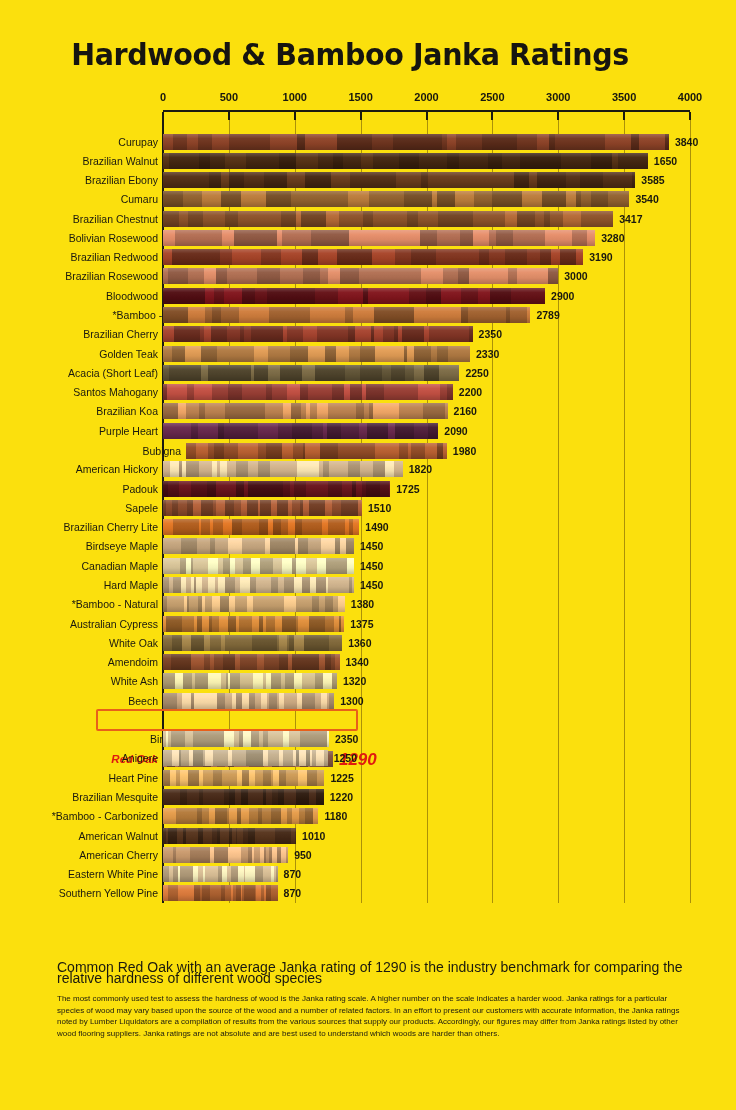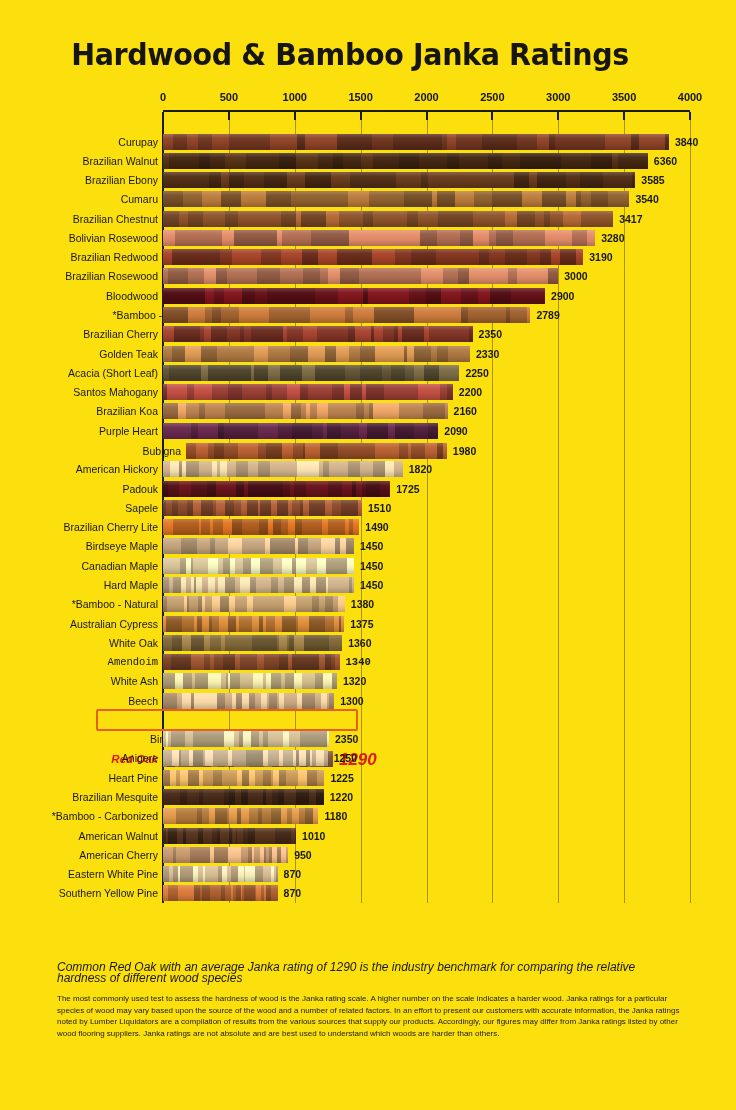--- a/index.html
+++ b/index.html
@@ -155,25 +155,24 @@
   }
 
   
   #footnotes {
     position: absolute;
     left: 57px;
     top: 962px;
     width: 630px;
   }
   .note {
-    font-size: 12px;
+    font-size: 14px;
     color: #1A190F;
     line-height: 11px;
     margin-bottom: 9px;
-    font-style: italic;
   }
   .note.indent {
     padding-left: 7px;
   }
   #para {
     font-size: 8px;
     color: #1A190F;
     line-height: 11.6px;
     text-align: left;
   }
@@ -226,21 +225,21 @@
         <div class="bar" style="width: 505.92px;">
           <div class="grain" style="background: linear-gradient(rgba(255, 255, 255, 0.2) 0%, rgba(255, 255, 255, 0.03) 28%, rgba(0, 0, 0, 0.05) 62%, rgba(0, 0, 0, 0.22) 100%), linear-gradient(to right, rgb(144, 68, 40) 0%, rgb(144, 68, 40) 1.98%, rgb(112, 53, 31) 1.98%, rgb(112, 53, 31) 4.7%, rgb(144, 68, 40) 4.7%, rgb(144, 68, 40) 6.84%, rgb(112, 53, 31) 6.84%, rgb(112, 53, 31) 9.78%, rgb(144, 68, 40) 9.78%, rgb(144, 68, 40) 12.95%, rgb(112, 53, 31) 12.95%, rgb(112, 53, 31) 17.19%, rgb(112, 53, 31) 17.19%, rgb(112, 53, 31) 21.05%, rgb(144, 68, 40) 21.05%, rgb(144, 68, 40) 22.12%, rgb(144, 68, 40) 22.12%, rgb(144, 68, 40) 26.42%, rgb(90, 43, 25) 26.42%, rgb(90, 43, 25) 28.15%, rgb(144, 68, 40) 28.15%, rgb(144, 68, 40) 30.58%, rgb(144, 68, 40) 30.58%, rgb(144, 68, 40) 34.39%, rgb(90, 43, 25) 34.39%, rgb(90, 43, 25) 36.96%, rgb(90, 43, 25) 36.96%, rgb(90, 43, 25) 41.21%, rgb(112, 53, 31) 41.21%, rgb(112, 53, 31) 45.5%, rgb(90, 43, 25) 45.5%, rgb(90, 43, 25) 48.85%, rgb(90, 43, 25) 48.85%, rgb(90, 43, 25) 52.39%, rgb(90, 43, 25) 52.39%, rgb(90, 43, 25) 55.1%, rgb(112, 53, 31) 55.1%, rgb(112, 53, 31) 56.21%, rgb(144, 68, 40) 56.21%, rgb(144, 68, 40) 57.98%, rgb(112, 53, 31) 57.98%, rgb(112, 53, 31) 63.09%, rgb(90, 43, 25) 63.09%, rgb(90, 43, 25) 64.9%, rgb(90, 43, 25) 64.9%, rgb(90, 43, 25) 69.87%, rgb(112, 53, 31) 69.87%, rgb(112, 53, 31) 73.82%, rgb(144, 68, 40) 73.82%, rgb(144, 68, 40) 76.31%, rgb(90, 43, 25) 76.31%, rgb(90, 43, 25) 77.43%, rgb(112, 53, 31) 77.43%, rgb(112, 53, 31) 82.69%, rgb(112, 53, 31) 82.69%, rgb(112, 53, 31) 87.3%, rgb(144, 68, 40) 87.3%, rgb(144, 68, 40) 92.53%, rgb(90, 43, 25) 92.53%, rgb(90, 43, 25) 94.05%, rgb(144, 68, 40) 94.05%, rgb(144, 68, 40) 99.25%, rgb(90, 43, 25) 99.25%, rgb(90, 43, 25) 100%);"></div>
         </div>
         <div class="row-value" style="left: 674.92px;">3840</div>
       </div>
       <div class="row" style="top: 152.78px;">
         <div class="row-label">Brazilian Walnut</div>
         <div class="bar" style="width: 484.84px;">
           <div class="grain" style="background: linear-gradient(rgba(255, 255, 255, 0.2) 0%, rgba(255, 255, 255, 0.03) 28%, rgba(0, 0, 0, 0.05) 62%, rgba(0, 0, 0, 0.22) 100%), linear-gradient(to right, rgb(87, 50, 21) 0%, rgb(87, 50, 21) 1.24%, rgb(68, 39, 17) 1.24%, rgb(68, 39, 17) 4.93%, rgb(68, 39, 17) 4.93%, rgb(68, 39, 17) 7.36%, rgb(55, 31, 13) 7.36%, rgb(55, 31, 13) 9.67%, rgb(68, 39, 17) 9.67%, rgb(68, 39, 17) 12.77%, rgb(87, 50, 21) 12.77%, rgb(87, 50, 21) 17.07%, rgb(68, 39, 17) 17.07%, rgb(68, 39, 17) 21.42%, rgb(68, 39, 17) 21.42%, rgb(68, 39, 17) 23.87%, rgb(55, 31, 13) 23.87%, rgb(55, 31, 13) 27.52%, rgb(87, 50, 21) 27.52%, rgb(87, 50, 21) 31.87%, rgb(68, 39, 17) 31.87%, rgb(68, 39, 17) 35.13%, rgb(55, 31, 13) 35.13%, rgb(55, 31, 13) 37.07%, rgb(68, 39, 17) 37.07%, rgb(68, 39, 17) 40.87%, rgb(87, 50, 21) 40.87%, rgb(87, 50, 21) 43.4%, rgb(68, 39, 17) 43.4%, rgb(68, 39, 17) 48.61%, rgb(55, 31, 13) 48.61%, rgb(55, 31, 13) 52.82%, rgb(68, 39, 17) 52.82%, rgb(68, 39, 17) 54.58%, rgb(68, 39, 17) 54.58%, rgb(68, 39, 17) 56%, rgb(68, 39, 17) 56%, rgb(68, 39, 17) 58.58%, rgb(55, 31, 13) 58.58%, rgb(55, 31, 13) 61.03%, rgb(68, 39, 17) 61.03%, rgb(68, 39, 17) 62.12%, rgb(68, 39, 17) 62.12%, rgb(68, 39, 17) 67.03%, rgb(55, 31, 13) 67.03%, rgb(55, 31, 13) 68.62%, rgb(55, 31, 13) 68.62%, rgb(55, 31, 13) 69.85%, rgb(68, 39, 17) 69.85%, rgb(68, 39, 17) 73.54%, rgb(55, 31, 13) 73.54%, rgb(55, 31, 13) 78.74%, rgb(55, 31, 13) 78.74%, rgb(55, 31, 13) 82.06%, rgb(68, 39, 17) 82.06%, rgb(68, 39, 17) 87%, rgb(68, 39, 17) 87%, rgb(68, 39, 17) 88.26%, rgb(55, 31, 13) 88.26%, rgb(55, 31, 13) 92.63%, rgb(87, 50, 21) 92.63%, rgb(87, 50, 21) 93.77%, rgb(68, 39, 17) 93.77%, rgb(68, 39, 17) 98.55%, rgb(68, 39, 17) 98.55%, rgb(68, 39, 17) 99.93%, rgb(87, 50, 21) 99.93%, rgb(87, 50, 21) 100%);"></div>
         </div>
-        <div class="row-value" style="left: 653.84px;">6360</div>
+        <div class="row-value" style="left: 653.84px;">1650</div>
       </div>
       <div class="row" style="top: 172.06px;">
         <div class="row-label">Brazilian Ebony</div>
         <div class="bar" style="width: 472.324px;">
           <div class="grain" style="background: linear-gradient(rgba(255, 255, 255, 0.2) 0%, rgba(255, 255, 255, 0.03) 28%, rgba(0, 0, 0, 0.05) 62%, rgba(0, 0, 0, 0.22) 100%), linear-gradient(to right, rgb(83, 47, 22) 0%, rgb(83, 47, 22) 5%, rgb(83, 47, 22) 5%, rgb(83, 47, 22) 9.66%, rgb(67, 38, 18) 9.66%, rgb(67, 38, 18) 12.37%, rgb(106, 60, 28) 12.37%, rgb(106, 60, 28) 14.07%, rgb(67, 38, 18) 14.07%, rgb(67, 38, 18) 17.08%, rgb(83, 47, 22) 17.08%, rgb(83, 47, 22) 21.46%, rgb(67, 38, 18) 21.46%, rgb(67, 38, 18) 26.3%, rgb(106, 60, 28) 26.3%, rgb(106, 60, 28) 30.12%, rgb(67, 38, 18) 30.12%, rgb(67, 38, 18) 33.12%, rgb(67, 38, 18) 33.12%, rgb(67, 38, 18) 35.59%, rgb(106, 60, 28) 35.59%, rgb(106, 60, 28) 39.67%, rgb(83, 47, 22) 39.67%, rgb(83, 47, 22) 44.25%, rgb(83, 47, 22) 44.25%, rgb(83, 47, 22) 49.29%, rgb(106, 60, 28) 49.29%, rgb(106, 60, 28) 54.59%, rgb(83, 47, 22) 54.59%, rgb(83, 47, 22) 56.22%, rgb(106, 60, 28) 56.22%, rgb(106, 60, 28) 61.28%, rgb(106, 60, 28) 61.28%, rgb(106, 60, 28) 65.77%, rgb(106, 60, 28) 65.77%, rgb(106, 60, 28) 70.4%, rgb(106, 60, 28) 70.4%, rgb(106, 60, 28) 74.44%, rgb(67, 38, 18) 74.44%, rgb(67, 38, 18) 77.57%, rgb(106, 60, 28) 77.57%, rgb(106, 60, 28) 79.16%, rgb(67, 38, 18) 79.16%, rgb(67, 38, 18) 82.65%, rgb(67, 38, 18) 82.65%, rgb(67, 38, 18) 85.37%, rgb(83, 47, 22) 85.37%, rgb(83, 47, 22) 88.38%, rgb(67, 38, 18) 88.38%, rgb(67, 38, 18) 93.28%, rgb(83, 47, 22) 93.28%, rgb(83, 47, 22) 98.06%, rgb(83, 47, 22) 98.06%, rgb(83, 47, 22) 99.44%, rgb(67, 38, 18) 99.44%, rgb(67, 38, 18) 100%);"></div>
         </div>
         <div class="row-value" style="left: 641.324px;">3585</div>
       </div>
       <div class="row" style="top: 191.34px;">
         <div class="row-label">Cumaru</div>
@@ -403,21 +402,21 @@
         </div>
         <div class="row-value" style="left: 350.156px;">1375</div>
       </div>
       <div class="row" style="top: 634.78px;">
         <div class="row-label">White Oak</div>
         <div class="bar" style="width: 179.18px;">
           <div class="grain" style="background: linear-gradient(rgba(255, 255, 255, 0.2) 0%, rgba(255, 255, 255, 0.03) 28%, rgba(0, 0, 0, 0.05) 62%, rgba(0, 0, 0, 0.22) 100%), linear-gradient(to right, rgb(131, 106, 59) 0%, rgb(131, 106, 59) 5.28%, rgb(105, 85, 47) 5.28%, rgb(105, 85, 47) 10.66%, rgb(168, 136, 76) 10.66%, rgb(168, 136, 76) 15.71%, rgb(105, 85, 47) 15.71%, rgb(105, 85, 47) 20.51%, rgb(105, 85, 47) 20.51%, rgb(105, 85, 47) 21.58%, rgb(105, 85, 47) 21.58%, rgb(105, 85, 47) 23.12%, rgb(168, 136, 76) 23.12%, rgb(168, 136, 76) 26.42%, rgb(131, 106, 59) 26.42%, rgb(131, 106, 59) 31.63%, rgb(131, 106, 59) 31.63%, rgb(131, 106, 59) 32.63%, rgb(168, 136, 76) 32.63%, rgb(168, 136, 76) 34.87%, rgb(131, 106, 59) 34.87%, rgb(131, 106, 59) 36.17%, rgb(131, 106, 59) 36.17%, rgb(131, 106, 59) 41.09%, rgb(131, 106, 59) 41.09%, rgb(131, 106, 59) 44.24%, rgb(131, 106, 59) 44.24%, rgb(131, 106, 59) 48.6%, rgb(131, 106, 59) 48.6%, rgb(131, 106, 59) 49.89%, rgb(105, 85, 47) 49.89%, rgb(105, 85, 47) 52.9%, rgb(105, 85, 47) 52.9%, rgb(105, 85, 47) 55.27%, rgb(105, 85, 47) 55.27%, rgb(105, 85, 47) 60.4%, rgb(105, 85, 47) 60.4%, rgb(105, 85, 47) 63.73%, rgb(131, 106, 59) 63.73%, rgb(131, 106, 59) 65.08%, rgb(168, 136, 76) 65.08%, rgb(168, 136, 76) 69.5%, rgb(131, 106, 59) 69.5%, rgb(131, 106, 59) 70.6%, rgb(105, 85, 47) 70.6%, rgb(105, 85, 47) 73.38%, rgb(168, 136, 76) 73.38%, rgb(168, 136, 76) 78.56%, rgb(105, 85, 47) 78.56%, rgb(105, 85, 47) 80.9%, rgb(105, 85, 47) 80.9%, rgb(105, 85, 47) 84.57%, rgb(105, 85, 47) 84.57%, rgb(105, 85, 47) 88.95%, rgb(105, 85, 47) 88.95%, rgb(105, 85, 47) 92.99%, rgb(131, 106, 59) 92.99%, rgb(131, 106, 59) 94%, rgb(131, 106, 59) 94%, rgb(131, 106, 59) 97.55%, rgb(131, 106, 59) 97.55%, rgb(131, 106, 59) 100%);"></div>
         </div>
         <div class="row-value" style="left: 348.18px;">1360</div>
       </div>
-      <div class="row" style="top: 654.06px; font-family: Liberation Mono, monospace;">
+      <div class="row" style="top: 654.06px;">
         <div class="row-label">Amendoim</div>
         <div class="bar" style="width: 176.545px;">
           <div class="grain" style="background: linear-gradient(rgba(255, 255, 255, 0.2) 0%, rgba(255, 255, 255, 0.03) 28%, rgba(0, 0, 0, 0.05) 62%, rgba(0, 0, 0, 0.22) 100%), linear-gradient(to right, rgb(127, 68, 39) 0%, rgb(127, 68, 39) 4.54%, rgb(102, 55, 31) 4.54%, rgb(102, 55, 31) 6.39%, rgb(102, 55, 31) 6.39%, rgb(102, 55, 31) 11.72%, rgb(102, 55, 31) 11.72%, rgb(102, 55, 31) 15.91%, rgb(163, 87, 50) 15.91%, rgb(163, 87, 50) 21.39%, rgb(163, 87, 50) 21.39%, rgb(163, 87, 50) 23.01%, rgb(127, 68, 39) 23.01%, rgb(127, 68, 39) 26.8%, rgb(163, 87, 50) 26.8%, rgb(163, 87, 50) 28.88%, rgb(127, 68, 39) 28.88%, rgb(127, 68, 39) 33.73%, rgb(102, 55, 31) 33.73%, rgb(102, 55, 31) 38.59%, rgb(102, 55, 31) 38.59%, rgb(102, 55, 31) 40.71%, rgb(163, 87, 50) 40.71%, rgb(163, 87, 50) 43.77%, rgb(127, 68, 39) 43.77%, rgb(127, 68, 39) 48.15%, rgb(127, 68, 39) 48.15%, rgb(127, 68, 39) 50.78%, rgb(127, 68, 39) 50.78%, rgb(127, 68, 39) 53%, rgb(163, 87, 50) 53%, rgb(163, 87, 50) 56.86%, rgb(127, 68, 39) 56.86%, rgb(127, 68, 39) 61.96%, rgb(127, 68, 39) 61.96%, rgb(127, 68, 39) 65.8%, rgb(102, 55, 31) 65.8%, rgb(102, 55, 31) 70.59%, rgb(163, 87, 50) 70.59%, rgb(163, 87, 50) 72.62%, rgb(102, 55, 31) 72.62%, rgb(102, 55, 31) 77.54%, rgb(102, 55, 31) 77.54%, rgb(102, 55, 31) 81.73%, rgb(102, 55, 31) 81.73%, rgb(102, 55, 31) 85.63%, rgb(102, 55, 31) 85.63%, rgb(102, 55, 31) 88.09%, rgb(163, 87, 50) 88.09%, rgb(163, 87, 50) 91.63%, rgb(102, 55, 31) 91.63%, rgb(102, 55, 31) 94.88%, rgb(127, 68, 39) 94.88%, rgb(127, 68, 39) 97.33%, rgb(163, 87, 50) 97.33%, rgb(163, 87, 50) 100%);"></div>
         </div>
         <div class="row-value" style="left: 345.545px;">1340</div>
       </div>
       <div class="row" style="top: 673.34px;">
         <div class="row-label">White Ash</div>
         <div class="bar" style="width: 173.91px;">
           <div class="grain" style="background: linear-gradient(rgba(255, 255, 255, 0.2) 0%, rgba(255, 255, 255, 0.03) 28%, rgba(0, 0, 0, 0.05) 62%, rgba(0, 0, 0, 0.22) 100%), linear-gradient(to right, rgb(173, 155, 114) 0%, rgb(173, 155, 114) 3.8%, rgb(173, 155, 114) 3.8%, rgb(173, 155, 114) 6.62%, rgb(255, 248, 182) 6.62%, rgb(255, 248, 182) 7.73%, rgb(255, 248, 182) 7.73%, rgb(255, 248, 182) 11.3%, rgb(173, 155, 114) 11.3%, rgb(173, 155, 114) 16.71%, rgb(215, 193, 142) 16.71%, rgb(215, 193, 142) 18.39%, rgb(173, 155, 114) 18.39%, rgb(173, 155, 114) 22.68%, rgb(173, 155, 114) 22.68%, rgb(173, 155, 114) 26.13%, rgb(255, 248, 182) 26.13%, rgb(255, 248, 182) 30.34%, rgb(255, 248, 182) 30.34%, rgb(255, 248, 182) 33.31%, rgb(215, 193, 142) 33.31%, rgb(215, 193, 142) 36.26%, rgb(173, 155, 114) 36.26%, rgb(173, 155, 114) 37.45%, rgb(255, 248, 182) 37.45%, rgb(255, 248, 182) 38.56%, rgb(173, 155, 114) 38.56%, rgb(173, 155, 114) 43.97%, rgb(215, 193, 142) 43.97%, rgb(215, 193, 142) 47.12%, rgb(215, 193, 142) 47.12%, rgb(215, 193, 142) 51.82%, rgb(255, 248, 182) 51.82%, rgb(255, 248, 182) 55.15%, rgb(255, 248, 182) 55.15%, rgb(255, 248, 182) 57.7%, rgb(215, 193, 142) 57.7%, rgb(215, 193, 142) 59.46%, rgb(255, 248, 182) 59.46%, rgb(255, 248, 182) 62.16%, rgb(173, 155, 114) 62.16%, rgb(173, 155, 114) 67.57%, rgb(215, 193, 142) 67.57%, rgb(215, 193, 142) 70.35%, rgb(173, 155, 114) 70.35%, rgb(173, 155, 114) 75.38%, rgb(255, 248, 182) 75.38%, rgb(255, 248, 182) 79.61%, rgb(215, 193, 142) 79.61%, rgb(215, 193, 142) 84.37%, rgb(215, 193, 142) 84.37%, rgb(215, 193, 142) 87.19%, rgb(173, 155, 114) 87.19%, rgb(173, 155, 114) 92.2%, rgb(255, 248, 182) 92.2%, rgb(255, 248, 182) 96.89%, rgb(173, 155, 114) 96.89%, rgb(173, 155, 114) 98.96%, rgb(173, 155, 114) 98.96%, rgb(173, 155, 114) 100%);"></div>

